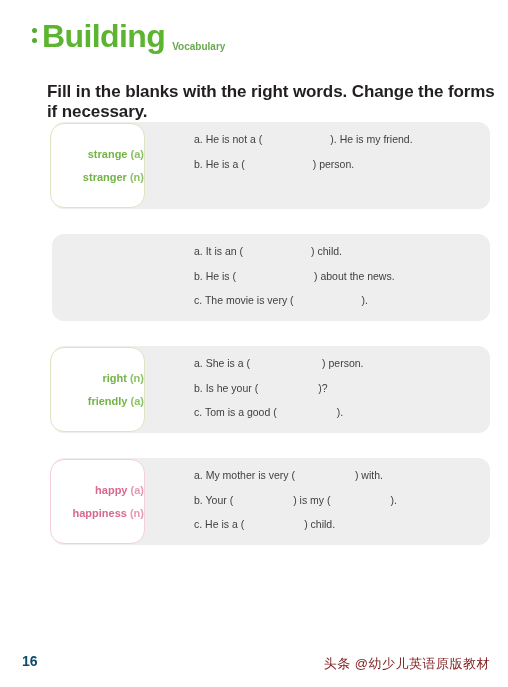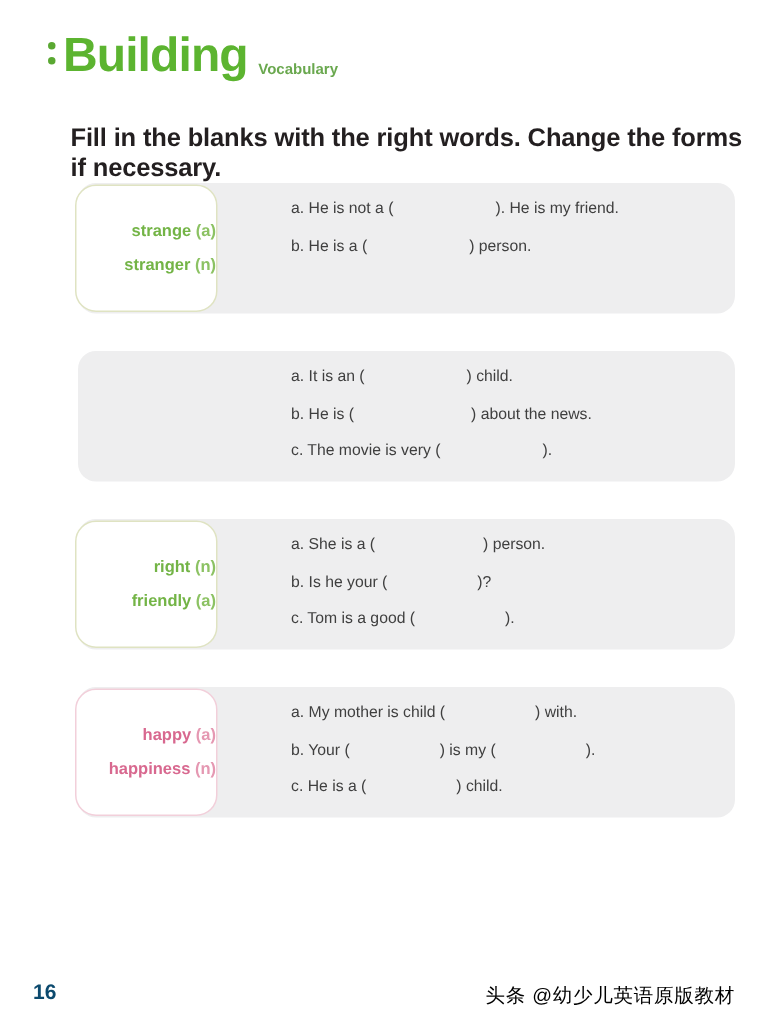--- a/index.html
+++ b/index.html
@@ -142,21 +142,21 @@
     top: 653px;
     font-size: 14px;
     font-weight: bold;
     color: #0c4a6e;
   }
   .watermark {
     position: absolute;
     right: 18px;
     top: 655px;
     font-size: 13px;
-    color: #000000;
+    color: #7f1d1d;
     letter-spacing: 0.5px;
     white-space: nowrap;
   }
 </style>
 </head>
 <body>
 
 <div class="page-header">
   <span class="colon-icon">
     <span class="dot"></span>
@@ -200,21 +200,21 @@
         <div class="sentence"><span>c.</span> <span>Tom is a good (</span><span class="blank" style="width: 60px;"></span><span>).</span></div>
       </div>
     </div>
     <div class="block pink">
       <div class="panel"></div>
       <div class="word-box">
         <div class="word"><span>happy</span> <span class="pos">(a)</span></div>
         <div class="word"><span>happiness</span> <span class="pos">(n)</span></div>
       </div>
       <div class="sentences">
-        <div class="sentence"><span>a.</span> <span>My mother is child (</span><span class="blank" style="width: 60px;"></span><span>) with.</span></div>
+        <div class="sentence"><span>a.</span> <span>My mother is very (</span><span class="blank" style="width: 60px;"></span><span>) with.</span></div>
         <div class="sentence"><span>b.</span> <span>Your (</span><span class="blank" style="width: 60px;"></span><span>) is my (</span><span class="blank" style="width: 60px;"></span><span>).</span></div>
         <div class="sentence"><span>c.</span> <span>He is a (</span><span class="blank" style="width: 60px;"></span><span>) child.</span></div>
       </div>
     </div>
   </div>
 
 <div class="page-number">16</div>
 <div class="watermark">头条 @幼少儿英语原版教材</div>
 
 </body></html>

